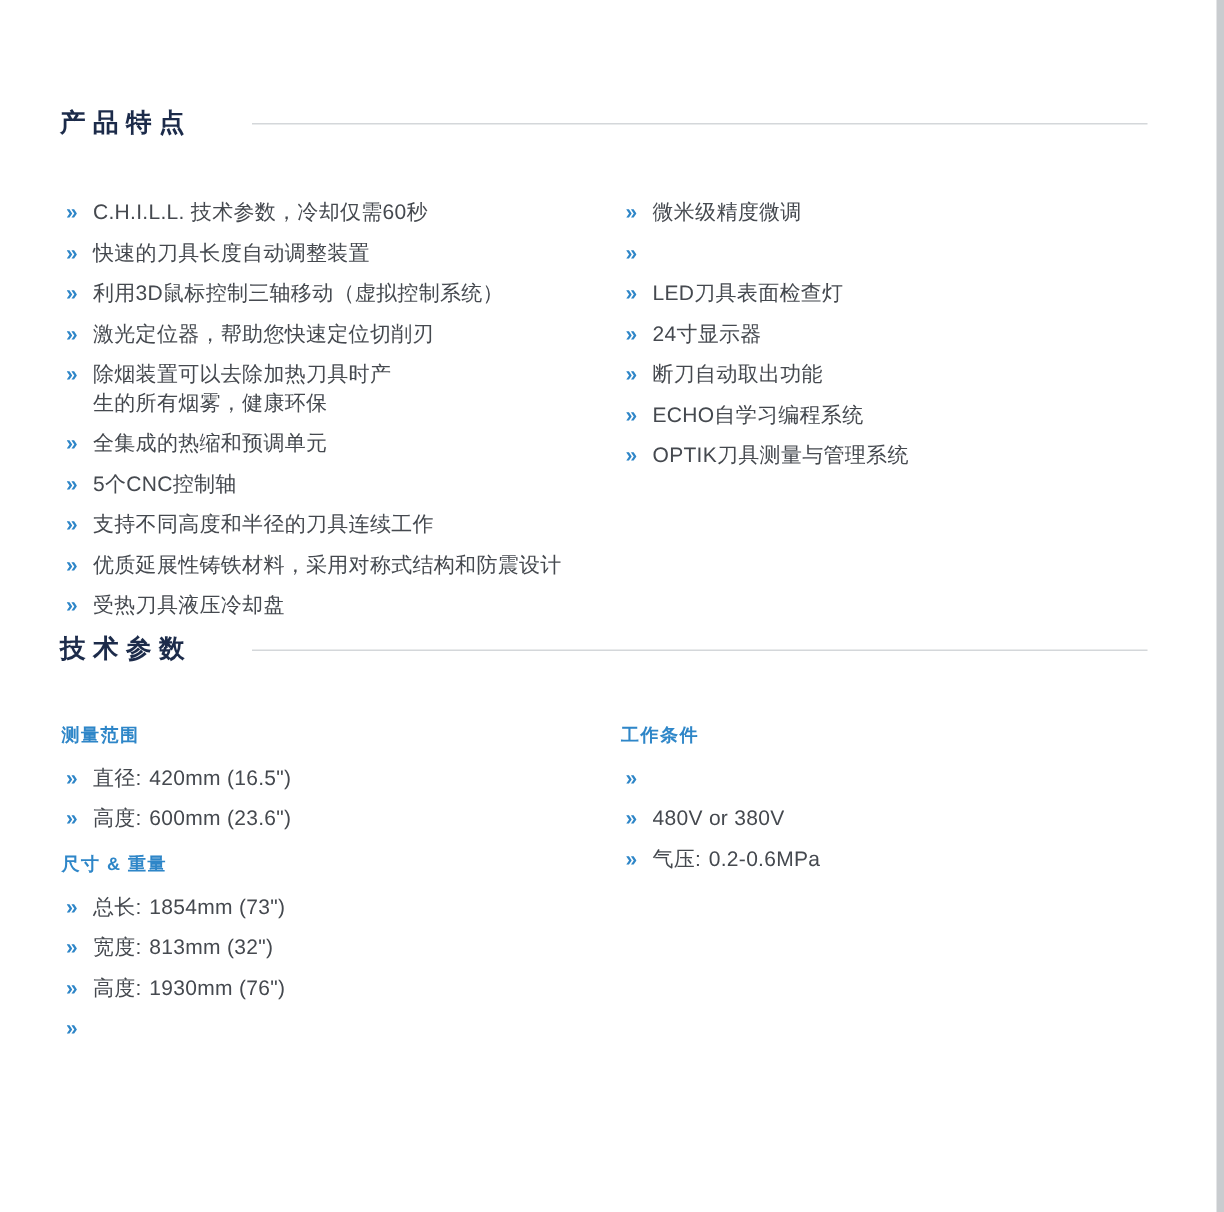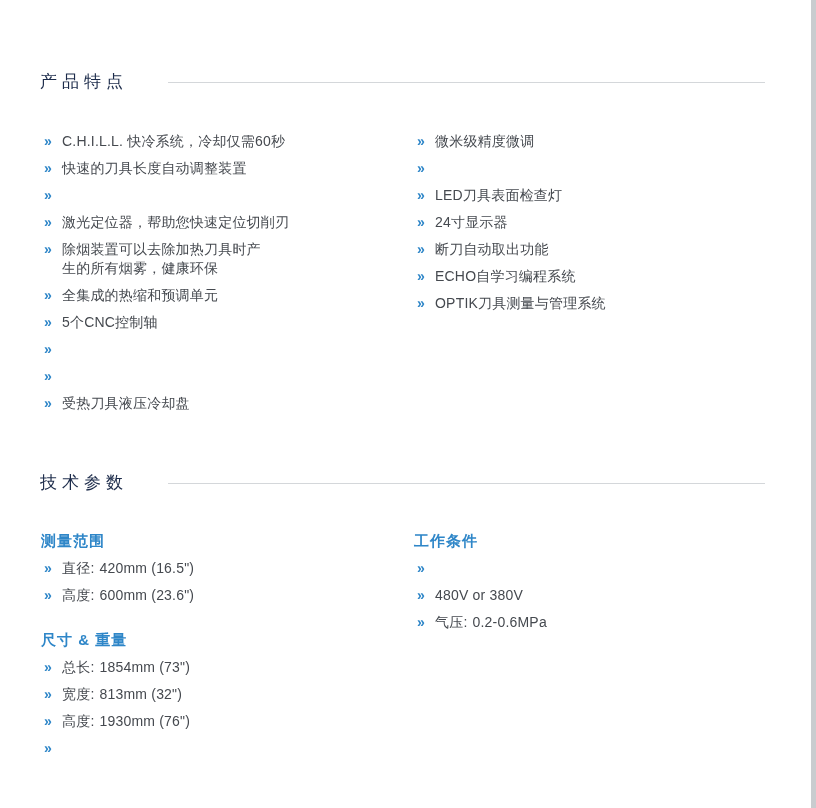--- a/index.html
+++ b/index.html
@@ -9,46 +9,46 @@
     font-family: "Liberation Sans", "DejaVu Sans", sans-serif;
     color: #45494f;
     overflow: hidden;
     position: relative;
   }
   .page { width: 816px; height: 808px; padding: 0 51px 0 40px; position: relative; }
 
   
   .section-header { display: flex; align-items: center; }
   .section-header.first { padding-top: 70px; }
-  .section-header.second { margin-top: 50px; }
+  .section-header.second { }
   .section-title {
-    font-size: 17px; line-height: 24px; font-weight: 400;
+    font-size: 17px; line-height: 24px; font-weight: 700;
     color: #1c2b4a; letter-spacing: 5px; white-space: nowrap;
   }
   .section-rule { flex: 1; height: 1px; background: #d4d7da; margin-left: 40px; }
 
   
   .cols { display: flex; }
   .col-left { width: 373px; flex: none; }
   .col-right { flex: 1; }
   ul.blist { list-style: none; margin-top: 38px; }
   li.fi { display: flex; margin-bottom: 8px; }
   .bu {
     color: #2e86c8; font-weight: 700; font-size: 14px; line-height: 19px;
     width: 10px; flex: none; margin-left: 4px; margin-right: 8px;
   }
   .ft { font-size: 14px; line-height: 19px; white-space: pre-line; letter-spacing: 0.2px; }
 
   
   .spec-cols { display: flex; margin-top: 36px; }
   .group-heading {
-    font-size: 15px; line-height: 19px; font-weight: 700;
+    font-size: 12px; line-height: 19px; font-weight: 700;
     color: #2e86c8; letter-spacing: 1px; margin-left: 1px;
   }
-  .group + .group .group-heading { margin-top: 25px; }
+  .group + .group .group-heading { margin-top: 12px; }
   ul.slist { list-style: none; margin-top: 9px; }
   .sl { font-weight: 400; margin-right: 5px; white-space: nowrap; }
   .sl:empty { margin-right: 0; }
 
   
   .scrollbar {
     position: absolute; top: 0; right: 0; width: 5px; height: 808px;
     background: #c9cccf;
   }
 </style>
@@ -60,51 +60,54 @@
   <div class="section-header first">
     <div class="section-title">产品特点</div>
     <div class="section-rule"></div>
   </div>
 
   <div class="cols">
     <div class="col-left">
       <ul class="blist">
         <li class="fi">
             <span class="bu">»</span>
-            <span class="ft">C.H.I.L.L. 快冷系统，冷却仅需60秒</span>
+            <span class="ft">C.H.I.L.L. 技术参数，冷却仅需60秒</span>
           </li>
         <li class="fi">
             <span class="bu">»</span>
             <span class="ft">快速的刀具长度自动调整装置</span>
           </li>
         <li class="fi">
             <span class="bu">»</span>
+            <span class="ft">利用3D鼠标控制三轴移动（虚拟控制系统）</span>
           </li>
         <li class="fi">
             <span class="bu">»</span>
             <span class="ft">激光定位器，帮助您快速定位切削刃</span>
           </li>
         <li class="fi">
             <span class="bu">»</span>
             <span class="ft">除烟装置可以去除加热刀具时产
 生的所有烟雾，健康环保</span>
           </li>
         <li class="fi">
             <span class="bu">»</span>
             <span class="ft">全集成的热缩和预调单元</span>
           </li>
         <li class="fi">
             <span class="bu">»</span>
             <span class="ft">5个CNC控制轴</span>
           </li>
         <li class="fi">
             <span class="bu">»</span>
-          </li>
-        <li class="fi">
-            <span class="bu">»</span>
+            <span class="ft">支持不同高度和半径的刀具连续工作</span>
+          </li>
+        <li class="fi">
+            <span class="bu">»</span>
+            <span class="ft">优质延展性铸铁材料，采用对称式结构和防震设计</span>
           </li>
         <li class="fi">
             <span class="bu">»</span>
             <span class="ft">受热刀具液压冷却盘</span>
           </li>
       </ul>
     </div>
     <div class="col-right">
       <ul class="blist">
         <li class="fi">

